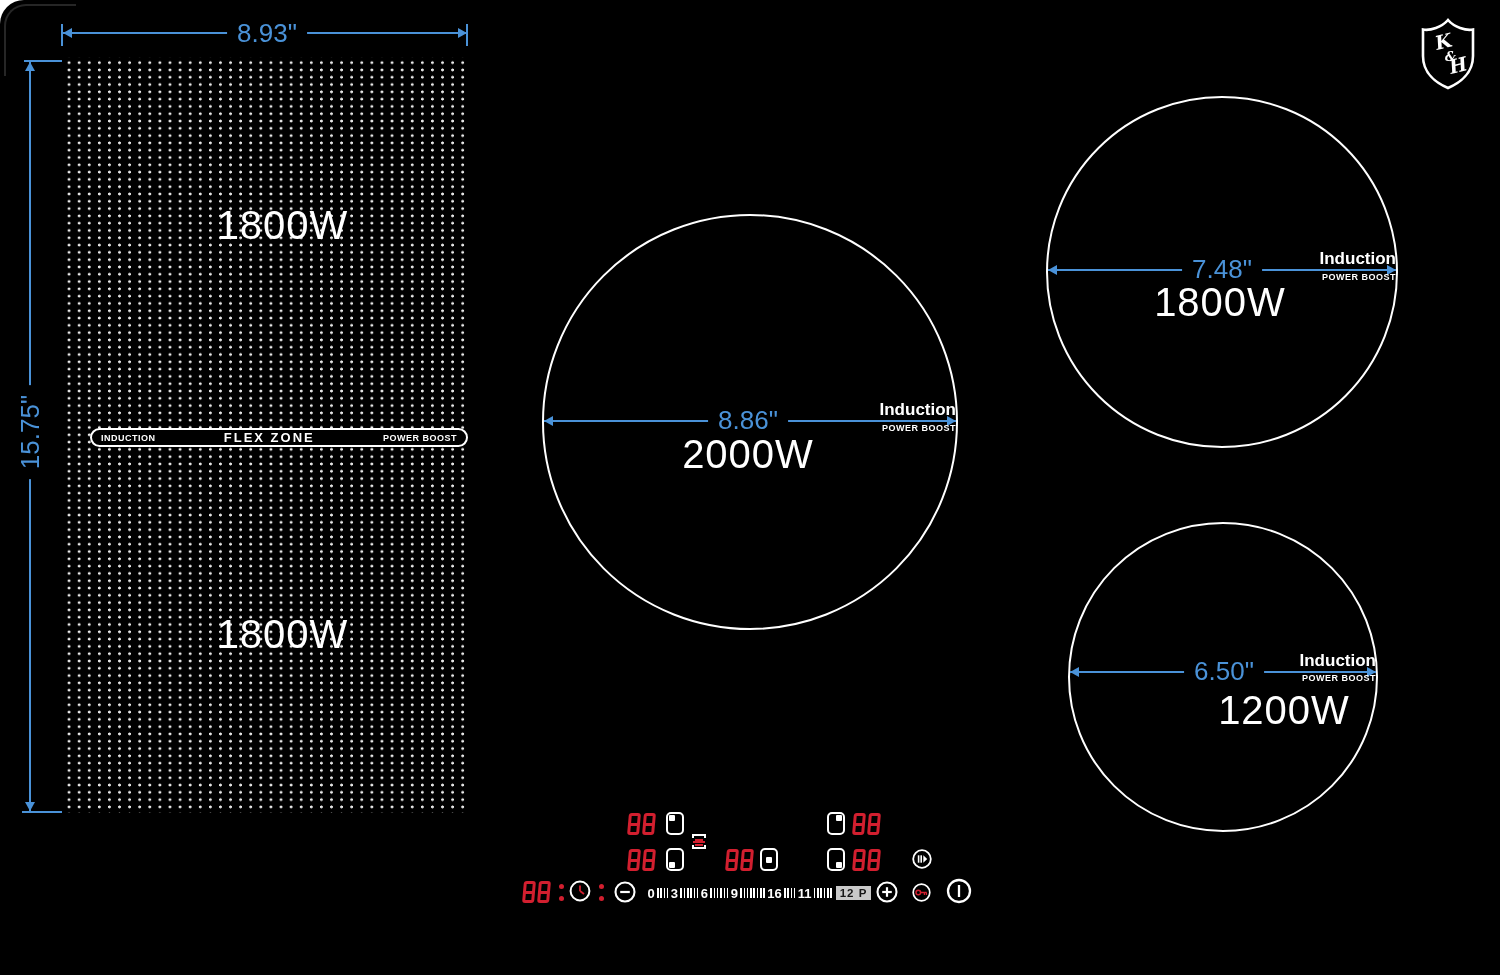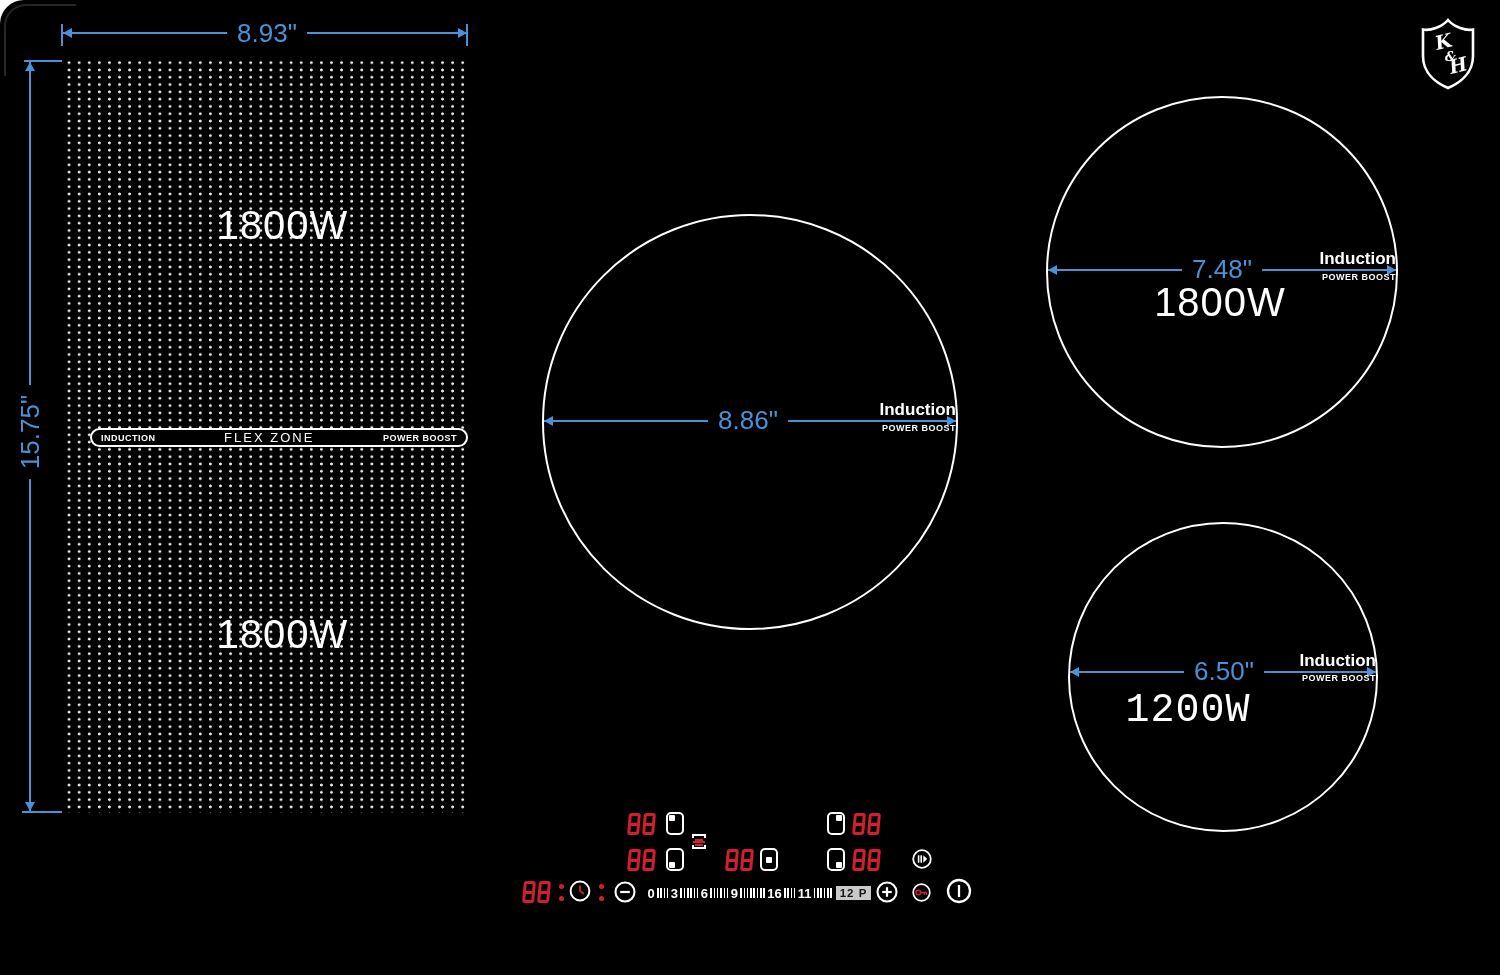--- a/index.html
+++ b/index.html
@@ -11,21 +11,21 @@
   
   .flex-dots{position:absolute;left:62px;top:57px;width:405px;height:756px;
              background-image:radial-gradient(circle,#e9e9e9 1.1px,rgba(0,0,0,0) 1.7px);
              background-size:10.1px 7.3px;background-position:2px 2px;}
   .flex-power{position:absolute;width:405px;left:80px;text-align:center;color:#fff;
               font-size:40px;letter-spacing:1px;}
   .pill{position:absolute;left:90px;top:428px;width:378px;height:19px;box-sizing:border-box;
         border:2px solid #fff;border-radius:10px;background:#000;display:flex;
         align-items:center;justify-content:space-between;padding:0 9px;}
   .pill .small{color:#fff;font-size:9px;font-weight:bold;letter-spacing:.5px;}
-  .pill .big{color:#fff;font-size:13px;font-weight:normal;letter-spacing:2px;}
+  .pill .big{color:#fff;font-size:13px;font-weight:bold;letter-spacing:2px;}
   
   .dline{position:absolute;background:var(--blue);}
   .ar{position:absolute;width:0;height:0;border:5px solid transparent;}
   .ar.l{border-left-width:0;border-right:9px solid var(--blue);}
   .ar.r{border-right-width:0;border-left:9px solid var(--blue);}
   .ar.u{border-top-width:0;border-bottom:9px solid var(--blue);}
   .ar.d{border-bottom-width:0;border-top:9px solid var(--blue);}
   .dimlabel{position:absolute;color:var(--blue);font-size:26px;background:#000;
             padding:0 10px;transform:translate(-50%,-50%);white-space:nowrap;}
   .dimlabel.rot{transform:translate(-50%,-50%) rotate(-90deg);}
@@ -86,38 +86,39 @@
   <div class="dline" style="left:29px;top:62px;width:2px;height:749px;"></div>
   <div class="ar u" style="left:25px;top:62px;"></div>
   <div class="ar d" style="left:25px;top:802px;"></div>
   <div class="dimlabel rot" style="left:30px;top:432px;">15.75"</div>
 
   <div class="circle" style="left:542px;top:214px;width:416px;height:416px;"></div>
   <div class="dline" style="left:544px;top:420px;width:412px;height:2px;"></div>
   <div class="ar l" style="left:544px;top:416px;"></div>
   <div class="ar r" style="left:947px;top:416px;"></div>
   <div class="dimlabel" style="left:748px;top:420px;">8.86"</div>
+  <div class="cpower" style="left:748px;top:432px;">2000W</div>
   <div class="ind" style="left:826px;top:400px;">Induction</div>
   <div class="pboost" style="left:826px;top:423px;">POWER BOOST</div>
 
   <div class="circle" style="left:1046px;top:96px;width:352px;height:352px;"></div>
   <div class="dline" style="left:1048px;top:269px;width:348px;height:2px;"></div>
   <div class="ar l" style="left:1048px;top:265px;"></div>
   <div class="ar r" style="left:1387px;top:265px;"></div>
   <div class="dimlabel" style="left:1222px;top:269px;">7.48"</div>
   <div class="cpower" style="left:1220px;top:280px;">1800W</div>
   <div class="ind" style="left:1266px;top:249px;">Induction</div>
   <div class="pboost" style="left:1266px;top:272px;">POWER BOOST</div>
 
   <div class="circle" style="left:1068px;top:522px;width:310px;height:310px;"></div>
   <div class="dline" style="left:1070px;top:671px;width:306px;height:2px;"></div>
   <div class="ar l" style="left:1070px;top:667px;"></div>
   <div class="ar r" style="left:1367px;top:667px;"></div>
   <div class="dimlabel" style="left:1224px;top:671px;">6.50"</div>
-  <div class="cpower" style="left:1188px;top:688px;font-family:Liberation Mono, monospace;">1200W</div>
+  <div class="cpower" style="left:1284px;top:688px;">1200W</div>
   <div class="ind" style="left:1246px;top:651px;">Induction</div>
   <div class="pboost" style="left:1246px;top:673px;">POWER BOOST</div>
 
   <svg class="logo" width="56" height="72" viewBox="0 0 56 72">
     <path d="M28 2 C 22 9, 10 13, 3 11.5 L 3 38 C 3 55, 16 65, 28 70 C 40 65, 53 55, 53 38 L 53 11.5 C 46 13, 34 9, 28 2 Z" fill="none" stroke="#fff" stroke-width="2.6"></path>
     <text x="17" y="32" font-family="DejaVu Serif, serif" font-style="italic" font-weight="bold" font-size="19" fill="#fff" transform="rotate(-14 17 32)">K</text>
     <text x="25" y="43" font-family="DejaVu Serif, serif" font-style="italic" font-weight="bold" font-size="12" fill="#fff">&amp;</text>
     <text x="31" y="56" font-family="DejaVu Serif, serif" font-style="italic" font-weight="bold" font-size="19" fill="#fff" transform="rotate(-14 31 56)">H</text>
   </svg>
 

